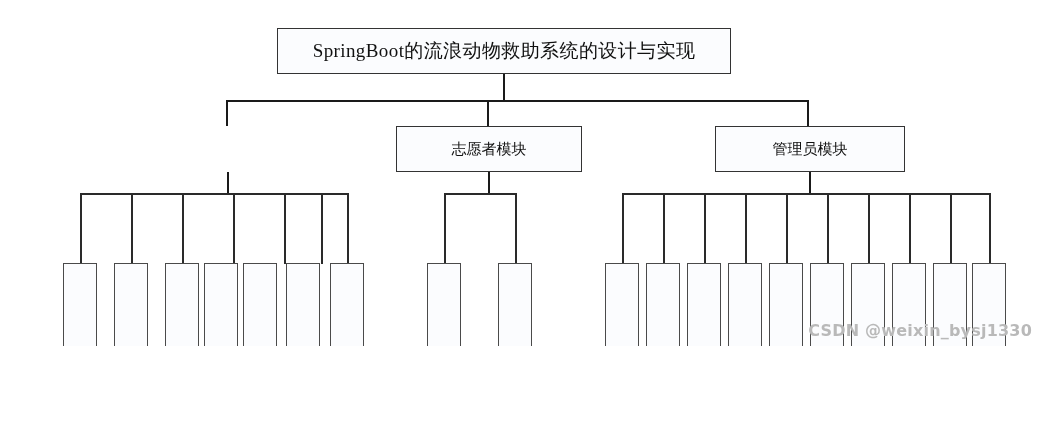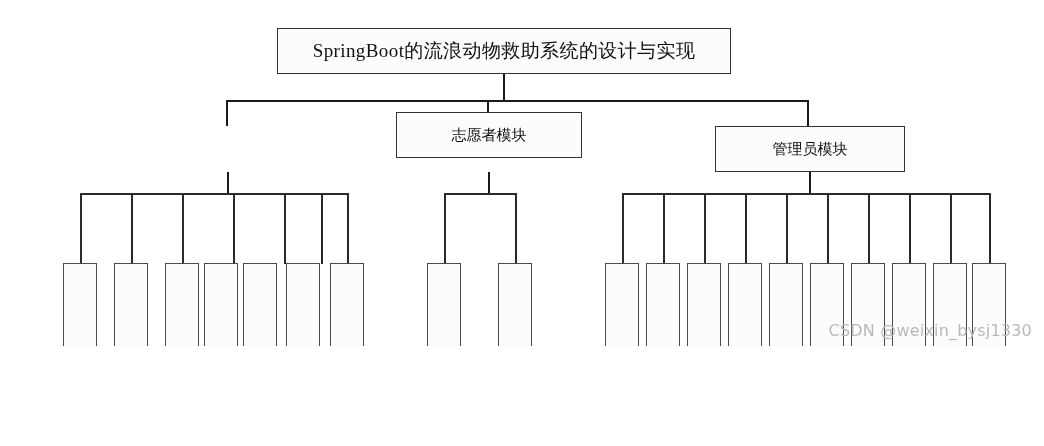--- a/index.html
+++ b/index.html
@@ -38,21 +38,21 @@
     letter-spacing: 0.4px;
     border-color: #333333;
   }
 
   .module-box {
     height: 46px;
     font-size: 15px;
     border-color: #333333;
   }
   .module-user   { left: 130px; top: 126px; width: 196px; }
-  .module-vol    { left: 396px; top: 112px; width: 186px; }
+  .module-vol    { left: 396px; top: 126px; width: 186px; }
   .module-admin  { left: 715px; top: 126px; width: 190px; text-align: center; }
 
   .leaf-box {
     top: 263px;
     width: 34px;
     height: 157px;
     border-color: #4a4a4a;
     font-size: 14px;
     line-height: 1.06;
     writing-mode: vertical-rl;
@@ -77,20 +77,21 @@
   
   .watermark {
     position: absolute;
     right: 12px;
     bottom: 6px;
     font-family: "DejaVu Sans", "Liberation Sans", sans-serif;
     font-size: 16px;
     color: #b9b9b9;
     letter-spacing: 0.2px;
     user-select: none;
+    font-weight: bold;
   }
 </style>
 </head>
 <body>
 
 <div id="canvas">
 
   <div class="box title-box">SpringBoot的流浪动物救助系统的设计与实现</div>
 
   <div class="line vline" style="left:503px; top:74px; height:27px;"></div>

